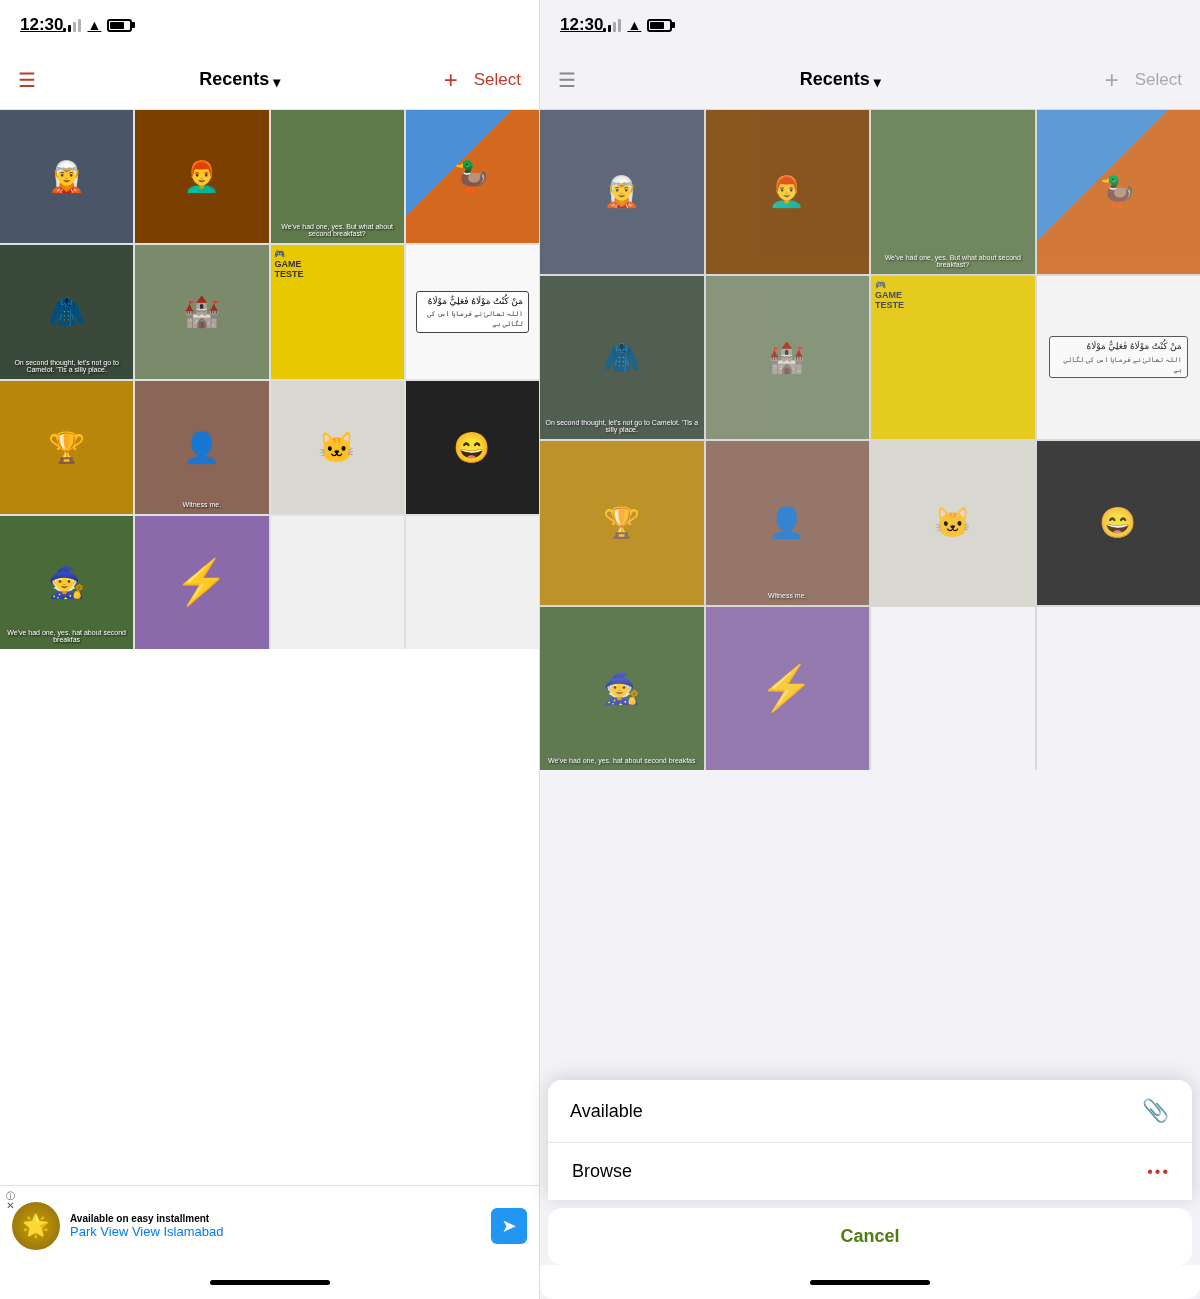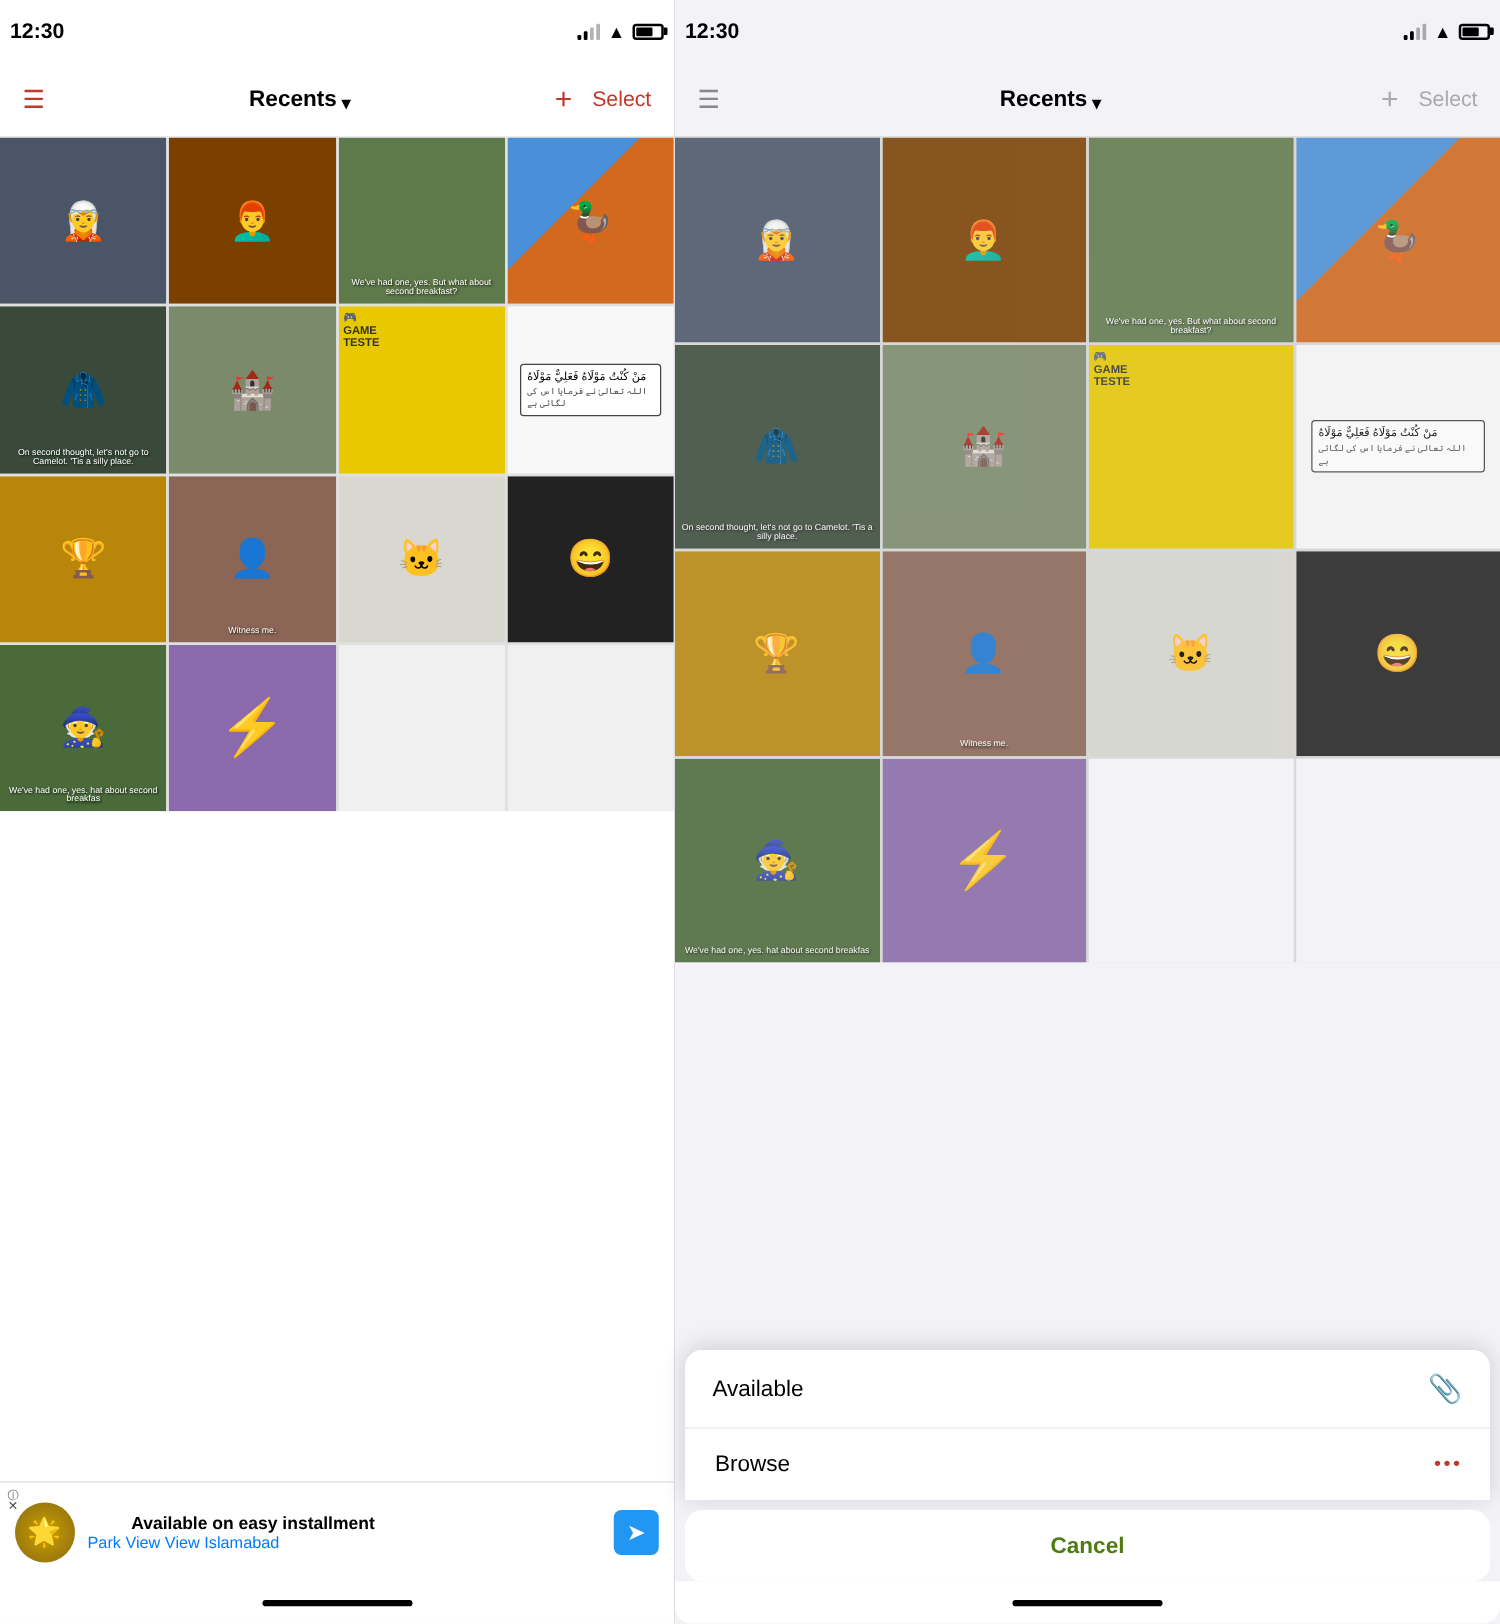--- a/index.html
+++ b/index.html
@@ -32,23 +32,24 @@
       display: flex;
       flex-direction: column;
       position: relative;
     }
 
     
     .status-bar {
       height: 50px;
       display: flex;
       align-items: center;
-      justify-content: space-between;
-      padding: 0 8px;
+      justify-content: flex-start;
+      padding: 0 20px;
       background: #fff;
+      text-decoration: underline;
     }
     .status-bar .time {
       font-size: 17px;
       font-weight: 600;
       color: #000;
     }
     .status-icons {
       display: flex;
       align-items: center;
       gap: 6px;
@@ -250,24 +251,23 @@
       display: flex;
       align-items: center;
       justify-content: center;
       font-size: 20px;
       overflow: hidden;
     }
     .ad-text {
       flex: 1;
     }
     .ad-title {
-      font-size: 14px;
+      font-size: 10px;
       font-weight: 600;
       color: #000;
-      margin-left: 35px;
     }
     .ad-subtitle {
       font-size: 13px;
       color: #007AFF;
     }
     .ad-arrow {
       width: 36px;
       height: 36px;
       background: #2196F3;
       border-radius: 6px;
@@ -350,21 +350,21 @@
       font-size: 44px;
     }
 
     .cell-arabic-inner {
       background: white;
       border: 1.5px solid #444;
       border-radius: 3px;
       padding: 3px 5px;
       font-size: 8px;
       direction: rtl;
-      text-align: left;
+      text-align: right;
       color: #000;
       line-height: 1.4;
       max-width: 85%;
     }
 
     .right-phone-status {
       background: #f2f2f7;
     }
     .right-phone-nav {
       background: #f2f2f7;

